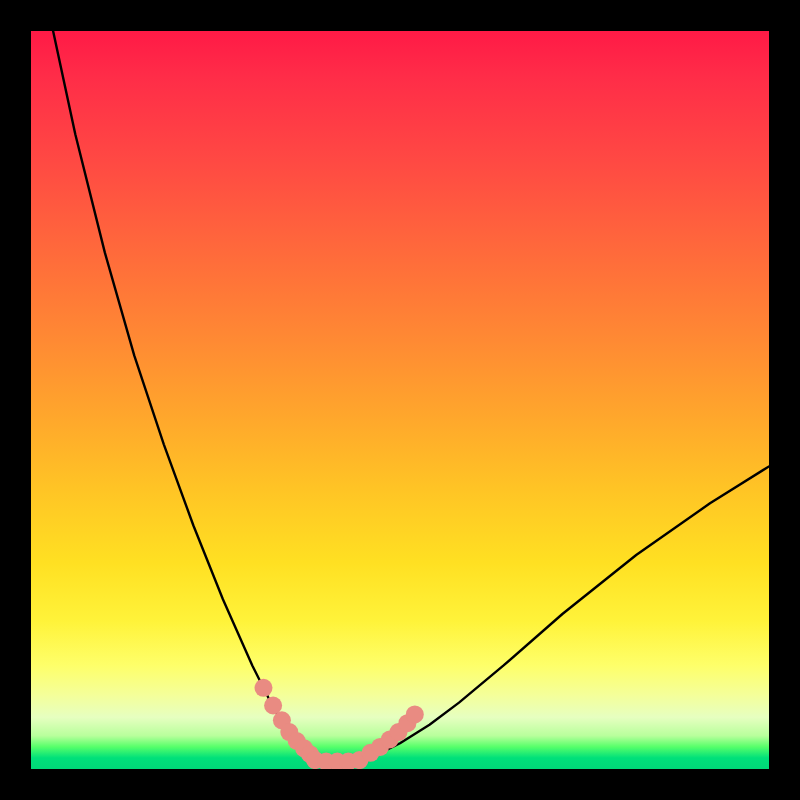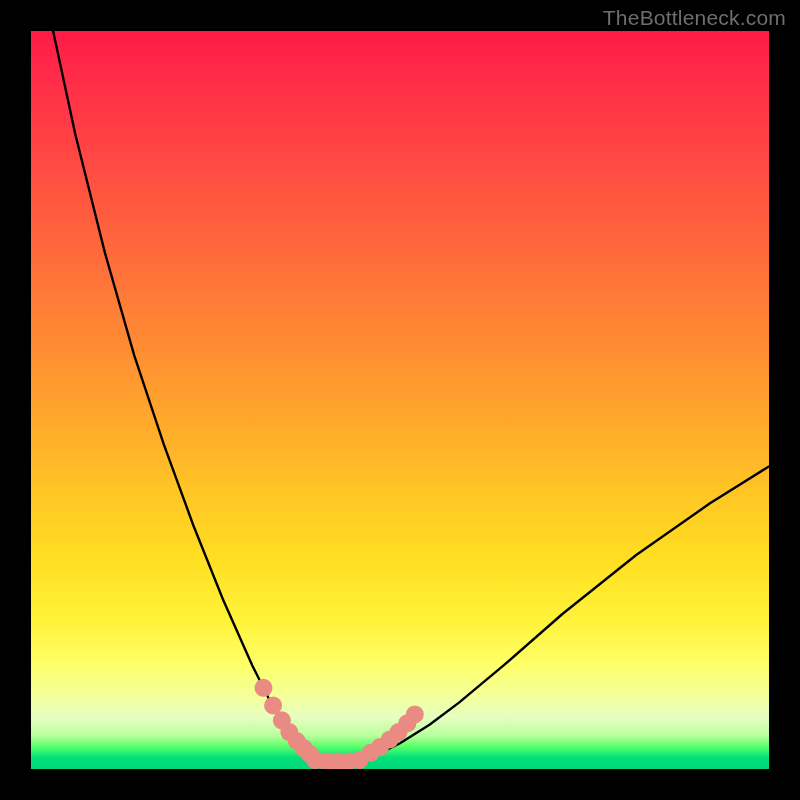--- a/index.html
+++ b/index.html
@@ -58,21 +58,20 @@
     font-size: 21px;
     font-weight: 500;
     letter-spacing: 0.2px;
     user-select: none;
   }
 </style>
 </head>
 <body>
 
 <div class="frame">
-  <div class="watermark">TheBottleneck.com</div>
   <div class="plot">
     <svg class="curve" viewBox="0 0 738 738">
       <g id="curve-group">
           <path d="M22.1 0.0 L44.3 103.3 L73.8 221.4 L103.3 324.7 L132.8 413.3 L162.4 494.5 L191.9 568.3 L221.4 634.7 L243.5 679.0 L258.3 701.1 L273.1 715.9 L287.8 726.9 L302.6 730.6 L317.3 730.6 L332.1 729.1 L346.9 723.2 L369.0 712.2 L398.5 693.7 L428.0 671.6 L472.3 634.7 L531.4 583.0 L605.2 524.0 L679.0 472.3 L738.0 435.4" fill="none" stroke="#000" stroke-width="2.4" stroke-linecap="round" stroke-linejoin="round"></path>
         </g>
       <g id="marker-group">
           <circle cx="232.5" cy="656.8" r="9" fill="#e98b82"></circle>
           <circle cx="242.1" cy="674.5" r="9" fill="#e98b82"></circle>
           <circle cx="250.9" cy="689.3" r="9" fill="#e98b82"></circle>
           <circle cx="258.3" cy="701.1" r="9" fill="#e98b82"></circle>

